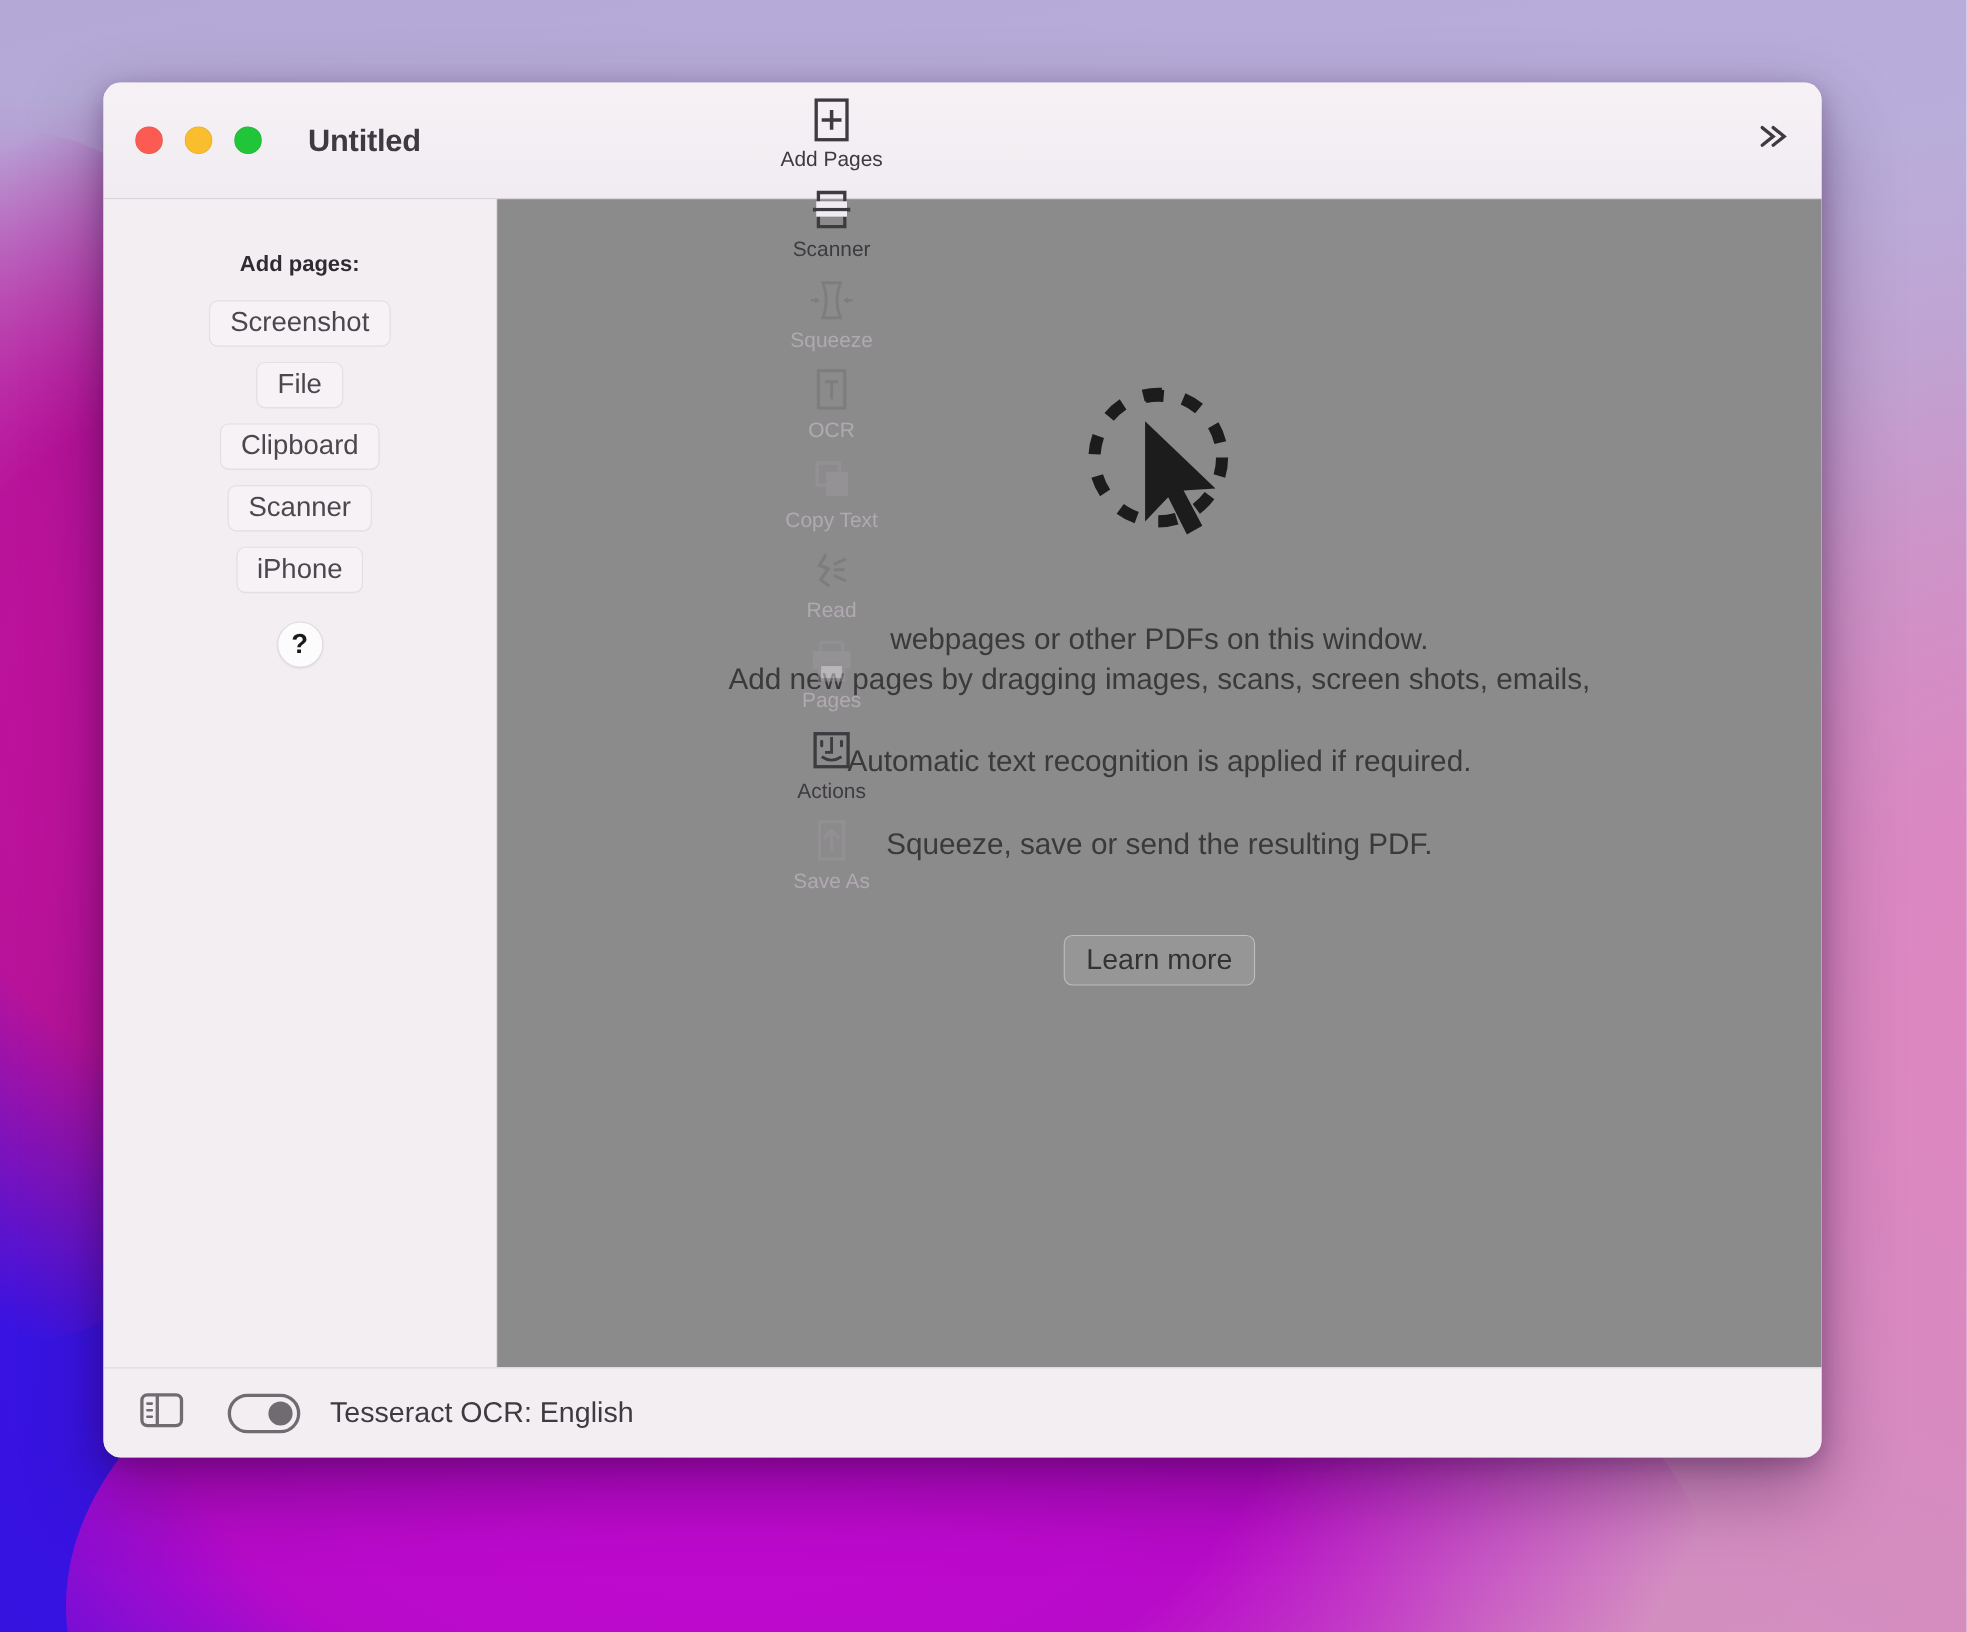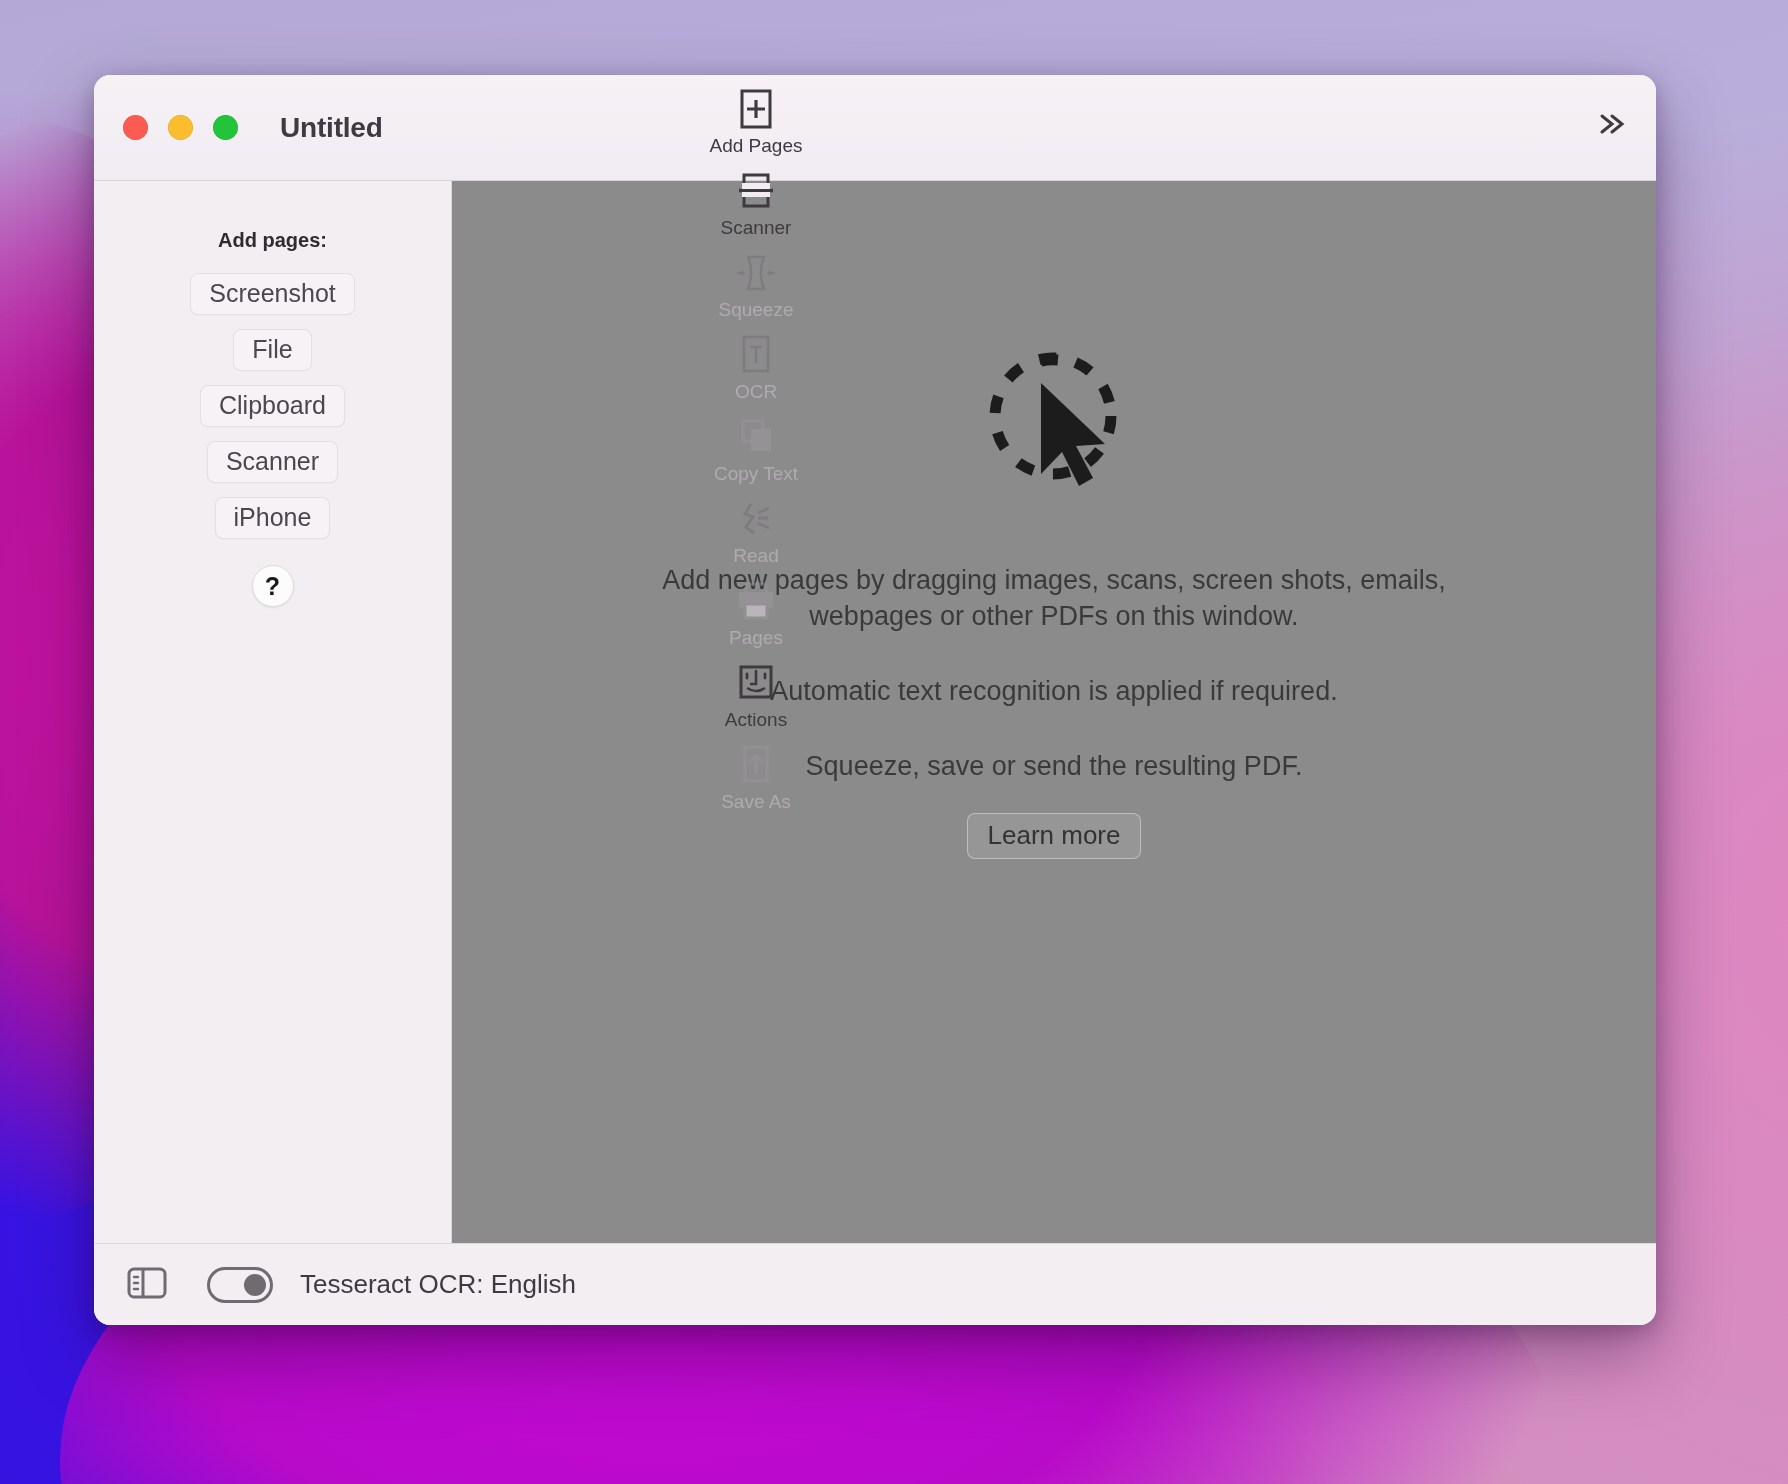--- a/index.html
+++ b/index.html
@@ -213,21 +213,21 @@
   #drop-cursor { margin-bottom: 58px; }
   .canvas-line {
     font-size: 27px;
     color: #3a3a3a;
     text-align: center;
     line-height: 1.33;
     max-width: 800px;
   }
   .canvas-gap { height: 39px; }
   #learn-more {
-    margin-top: 28px;
+    margin-top: 64px;
     font-size: 26px;
     color: #333333;
     background: rgba(255,255,255,0.10);
     border: 1px solid rgba(255,255,255,0.38);
     border-radius: 8px;
     padding: 7px 20px 9px 20px;
     line-height: 1.1;
   }
 
   
@@ -421,22 +421,22 @@
         <div id="drop-cursor">
           <svg width="170" height="165" viewBox="0 0 170 165">
             <g stroke="#1c1c1c" stroke-width="11" stroke-linecap="butt" fill="none">
               <path d="M72 25 A58 58 0 0 1 96 25" stroke-dasharray="17 17"></path>
             </g>
             <circle cx="84" cy="80" r="58" fill="none" stroke="#1c1c1c" stroke-width="11" stroke-dasharray="17 20"></circle>
             <path d="M72 47 L72 138 L93 116 L110 150 L124 142 L107 110 L136 108 Z" fill="#1c1c1c"></path>
           </svg>
         </div>
 
+        <div class="canvas-line">webpages or other PDFs on this window.</div>
         <div class="canvas-line">Add new pages by dragging images, scans, screen shots, emails,</div>
-        <div class="canvas-line">webpages or other PDFs on this window.</div>
         <div class="canvas-gap"></div>
         <div class="canvas-line">Automatic text recognition is applied if required.</div>
         <div class="canvas-gap"></div>
         <div class="canvas-line">Squeeze, save or send the resulting PDF.</div>
 
         <div id="learn-more">Learn more</div>
       </div>
     </div>
 
     <div id="statusbar">

